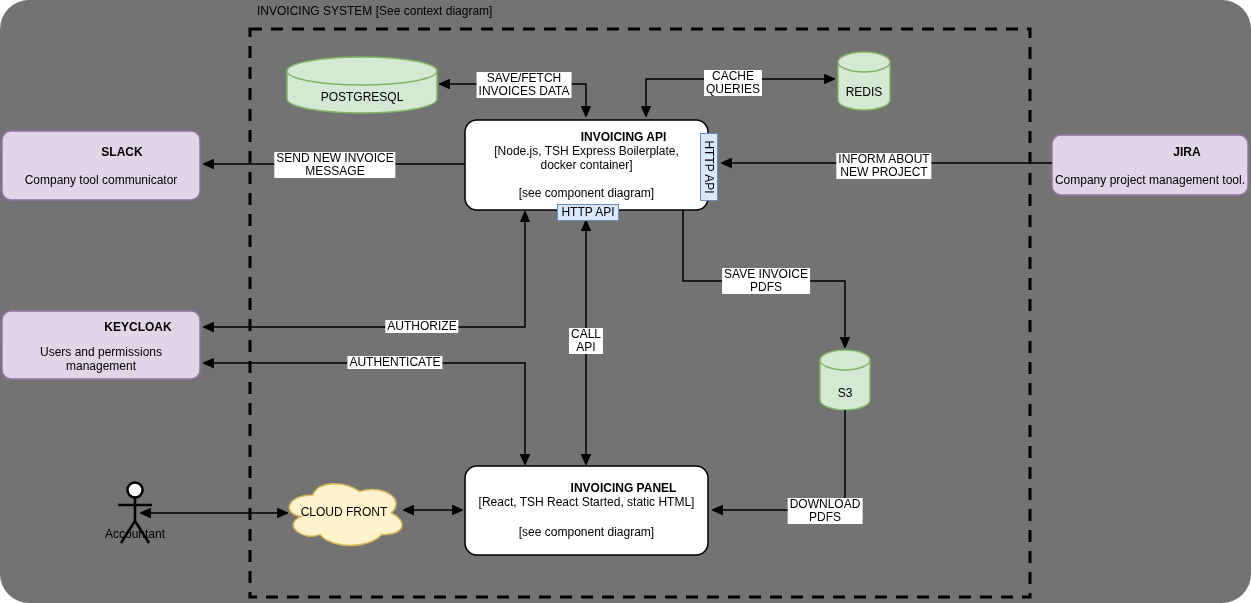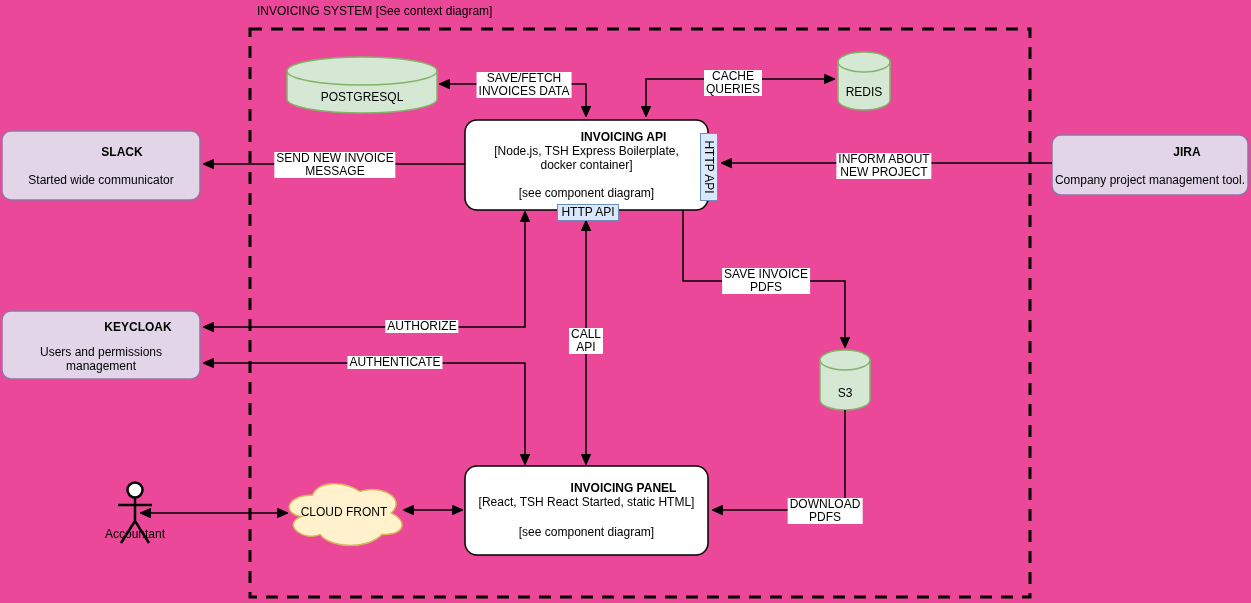--- a/index.html
+++ b/index.html
@@ -1,19 +1,20 @@
 <!DOCTYPE html>
 <html><head>
 <meta charset="utf-8">
 <style>
   html,body { margin:0; padding:0; background:#fff; }
   .stage {
-    position:relative; width:1251px; height:603px; background:#ec4899;
+    position:relative; width:1251px; height:603px; background:#737373;
     font-family:"Liberation Sans", sans-serif; font-size:12px; color:#000;
     overflow:hidden;
+    border-radius:29px;
   }
   .layer { position:absolute; left:0; top:0; }
   .t { position:absolute; text-align:center; line-height:14px; white-space:pre-line; }
   .edge { line-height:13px; background:#ffffff; padding:0 2px; transform:translateX(-50%); }
   .b { font-weight:bold;margin-left:37px; }
   .http-label {
     position:absolute; background:#dae8fc; border:1px solid #6c8ebf;
     text-align:center; font-size:12px; overflow:hidden;
   }
 </style>
@@ -69,21 +70,21 @@
       <path d="M683 210 L683 281 L845 281 L845 347" marker-end="url(#arrow)"></path>
       <path d="M845 410 L845 510 L713 510" marker-end="url(#arrow)"></path>
       <path d="M141 513 L287 513" marker-start="url(#arrow)" marker-end="url(#arrow)"></path>
       <path d="M404 510 L462 510" marker-start="url(#arrow)" marker-end="url(#arrow)"></path>
     </g>
   </svg>
 
   <div class="t" style="left:257px;top:4px;width:500px;text-align:left">INVOICING SYSTEM [See context diagram]</div>
 
   <div class="t b" style="left:2px;top:145px;width:166px">SLACK</div>
-  <div class="t" style="left:2px;top:173px;width:198px">Started wide communicator</div>
+  <div class="t" style="left:2px;top:173px;width:198px">Company tool communicator</div>
 
   <div class="t b" style="left:2px;top:320px;width:198px">KEYCLOAK</div>
   <div class="t" style="left:2px;top:345px;width:198px">Users and permissions
 management</div>
 
   <div class="t b" style="left:1052px;top:145px;width:196px">JIRA</div>
   <div class="t" style="left:1052px;top:173px;width:196px">Company project management tool.</div>
 
   <div class="t b" style="left:465px;top:130px;width:243px">INVOICING API</div>
   <div class="t" style="left:465px;top:144px;width:243px">[Node.js, TSH Express Boilerplate,

